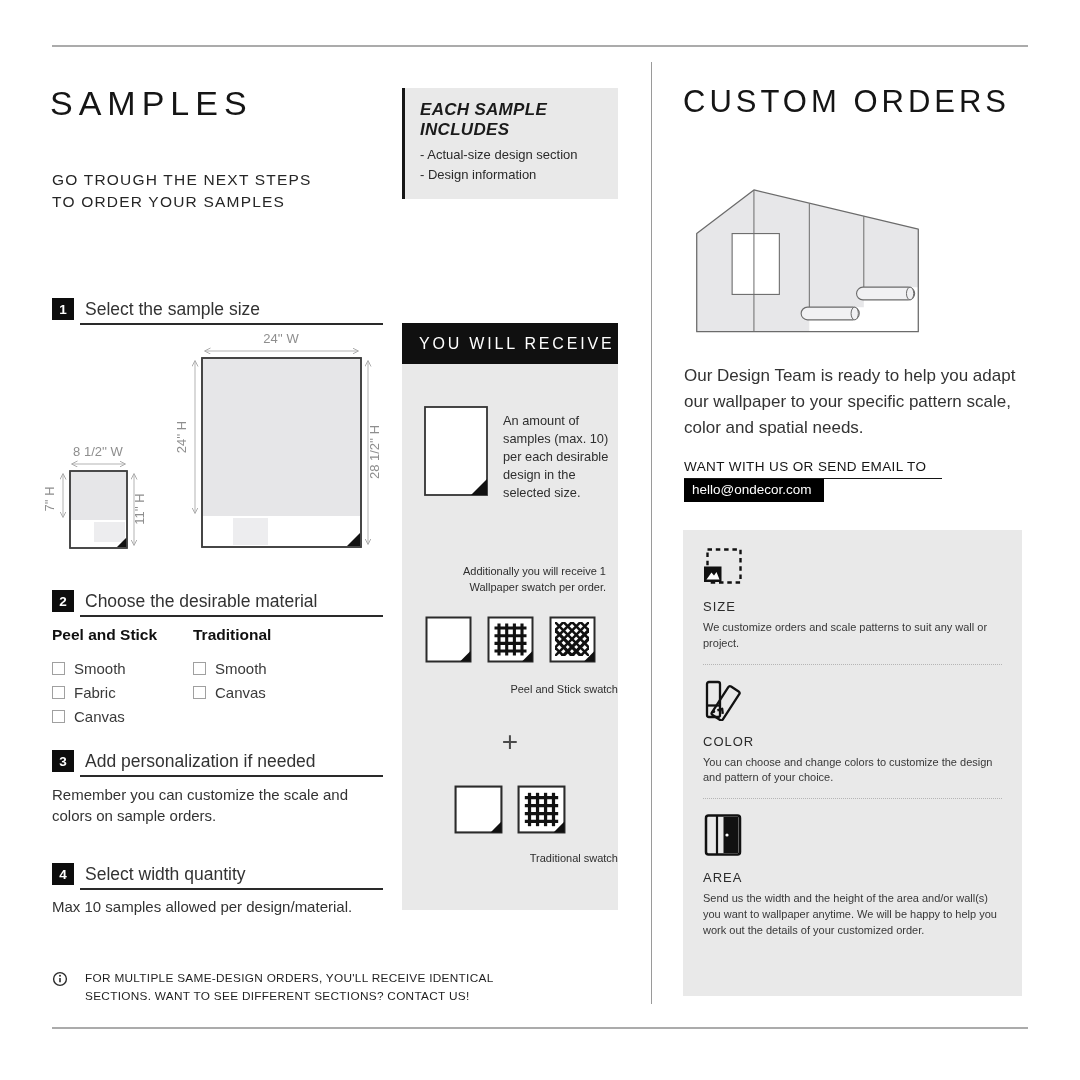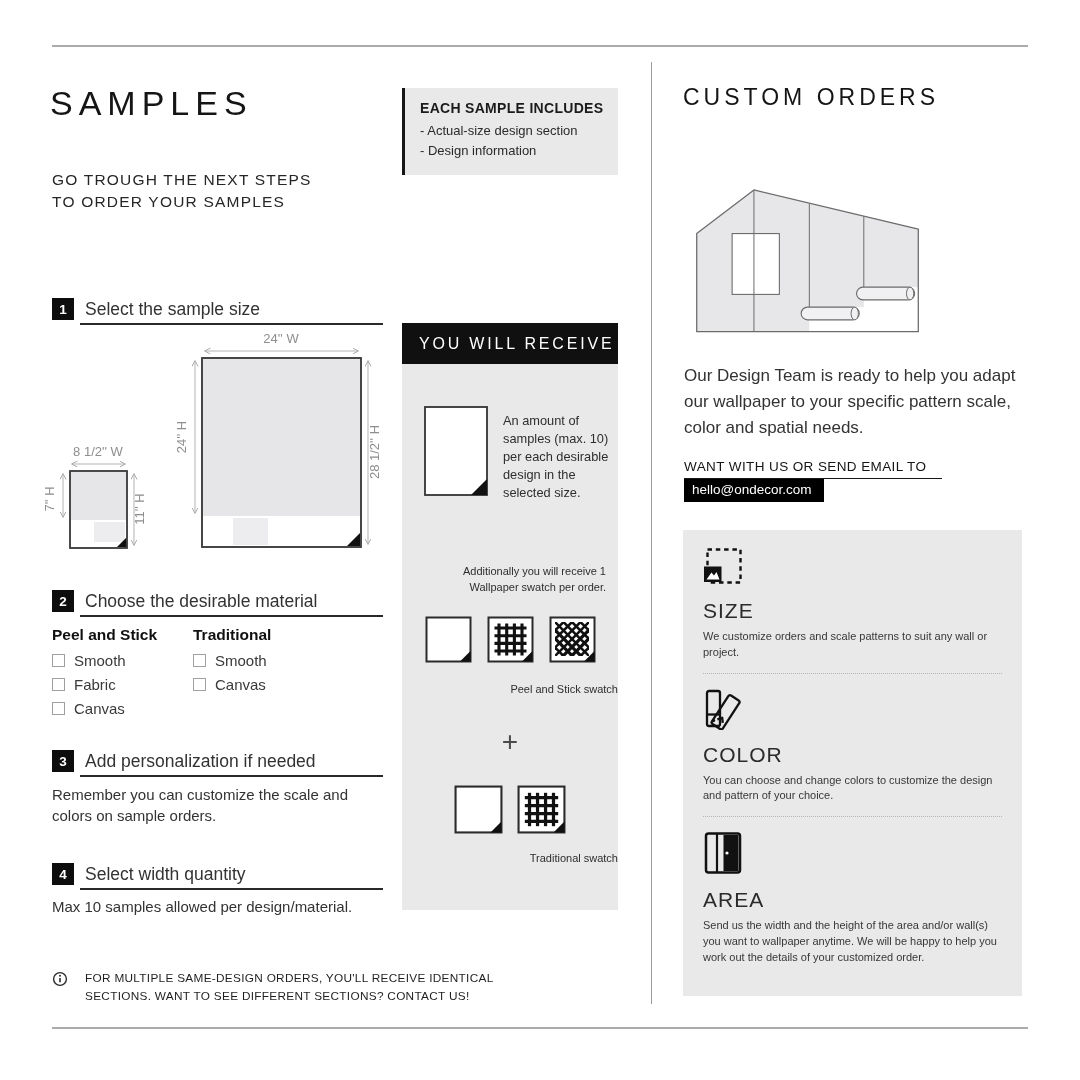--- a/index.html
+++ b/index.html
@@ -11,35 +11,35 @@
   .hrule{position:absolute;left:52px;width:976px;height:2px;background:#ababab;}
   .vrule{position:absolute;left:651px;top:62px;width:1px;height:942px;background:#9a9a9a;}
 
   
   .big-title{font-size:34px;font-weight:500;color:#151515;letter-spacing:5px;white-space:nowrap;}
   .samples-sub{font-size:15.5px;letter-spacing:1.2px;line-height:1.45;color:#262626;white-space:pre-line;}
 
   
   .esi-box{left:402px;top:88px;width:216px;box-sizing:border-box;background:#e9e9e9;
            border-left:3px solid #161616;padding:12px 12px 14px 15px;}
-  .esi-title{font-size:14px;font-weight:700;letter-spacing:.3px;color:#1b1b1b;margin:0 0 6px 0;}
+  .esi-title{font-size:17px;font-weight:700;letter-spacing:.3px;color:#1b1b1b;margin:0 0 6px 0;font-style:italic;}
   .esi-item{font-size:13px;line-height:1.35;color:#2a2a2a;padding-left:9px;text-indent:-9px;margin:2px 0;}
   .esi-item::before{content:"- ";}
 
   
   .step-head{position:absolute;left:52px;display:flex;align-items:center;}
   .step-num{width:22px;height:22px;background:#0d0d0d;color:#fff;font-size:13.5px;font-weight:700;
             display:flex;align-items:center;justify-content:center;flex:0 0 22px;}
   .step-title{font-size:17.5px;color:#333;margin-left:11px;white-space:nowrap;}
   .step-rule{position:absolute;left:80px;width:303px;height:1.5px;background:#2a2a2a;}
   .step-body{position:absolute;left:52px;width:335px;font-size:15px;line-height:1.42;color:#333;}
 
   
   .mat-col{position:absolute;top:626px;}
-  .mat-title{font-size:15.5px;font-weight:700;color:#101010;margin-bottom:8px;}
+  .mat-title{font-size:15.5px;font-weight:700;color:#101010;margin-bottom:16px;}
   .opt-row{display:flex;align-items:center;gap:9px;margin-bottom:7px;}
   .chk{width:11px;height:11px;border:1.5px solid #a0a0a0;background:#fff;flex:0 0 11px;}
   .opt-label{font-size:15px;color:#3a3a3a;}
 
   
   .ywr-bar{left:402px;top:323px;width:216px;height:41px;background:#101010;display:flex;align-items:center;
            box-sizing:border-box;padding-left:17px;}
   .ywr-bar span{color:#fff;font-size:16px;letter-spacing:2.8px;font-weight:400;}
   .ywr-panel{left:402px;top:364px;width:216px;height:546px;background:#e9e9e9;}
   .ywr-blurb{position:absolute;left:101px;top:48px;width:108px;font-size:12.8px;line-height:1.4;color:#2e2e2e;}
@@ -48,21 +48,21 @@
   .plus{position:absolute;left:0;right:0;text-align:center;font-size:28px;font-weight:300;color:#4a4a4a;}
 
   
   .intro{left:684px;top:363px;width:350px;font-size:17px;line-height:1.52;color:#333;}
   .chat-label{left:684px;top:459px;font-size:13.5px;letter-spacing:.4px;color:#151515;
               border-bottom:1.5px solid #151515;padding:0 16px 4px 0;}
   .email-box{left:684px;top:479px;background:#000;color:#fff;font-size:13.5px;padding:3px 12px 5px 8px;}
   .features{left:683px;top:530px;width:339px;height:466px;background:#e9e9e9;box-sizing:border-box;
             padding:16px 20px;overflow:hidden;}
   .feat-icon{margin-bottom:9px;}
-  .feat-head{font-size:21px;letter-spacing:1px;color:#2b2b2b;margin-bottom:6px;}
+  .feat-head{font-size:13px;letter-spacing:1px;color:#2b2b2b;margin-bottom:6px;}
   .feat-body{font-size:11px;line-height:1.44;color:#383838;}
   .dotted{border:none;border-top:1.5px dotted #b5b5b5;margin:12px 0 14px 0;}
 
   
   .footnote{left:52px;top:970px;width:470px;display:flex;gap:17px;}
   .footnote-text{font-size:11.8px;letter-spacing:.3px;line-height:1.5;color:#1f1f1f;}
 </style>
 </head>
 <body>
 
@@ -268,21 +268,21 @@
             <line x1="7.5" y1="19.7" x2="39.5" y2="19.7"></line>
           <line x1="7.5" y1="27.4" x2="39.5" y2="27.4"></line>
             <line x1="7.5" y1="35" x2="39.5" y2="35"></line>
         </g>
         <path d="M35,45.5 L45.5,35 L45.5,45.5 Z" fill="#111"></path>
       </svg>
     </div>
     <div class="center-text" style="top:487px;">Traditional swatch</div>
   </div>
 
-  <div class="abs big-title" style="left:683px;top:84px;font-weight:400;font-size:23px;letter-spacing:4px;">CUSTOM ORDERS</div>
+  <div class="abs big-title" style="left:683px;top:84px;font-weight:400;font-size:31px;letter-spacing:4px;">CUSTOM ORDERS</div>
 
   <svg class="abs" style="left:684px;top:179px;" width="247" height="160" viewBox="0 0 272 176">
     <polygon points="14,60 77,12 258,55 258,168 14,168" fill="#ffffff" stroke="none"></polygon>
     <polygon points="14,60 77,12 258,55 258,119 198,119 198,141 138,141 138,168 14,168" fill="#e7e7e9"></polygon>
     <rect x="53" y="60" width="52" height="67" fill="#ffffff" stroke="#6b6b6b" stroke-width="1.2"></rect>
     <g stroke="#6b6b6b" stroke-width="1.1">
       <line x1="77" y1="12" x2="77" y2="168"></line>
       <line x1="138" y1="27" x2="138" y2="141"></line>
       <line x1="198" y1="41" x2="198" y2="119"></line>
     </g>

